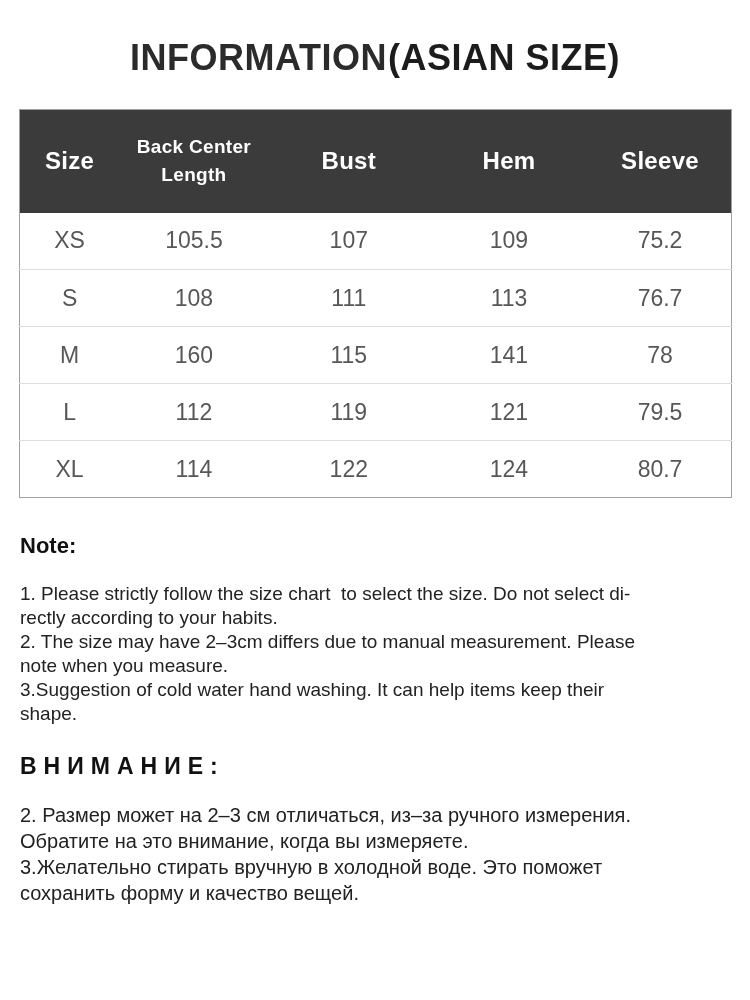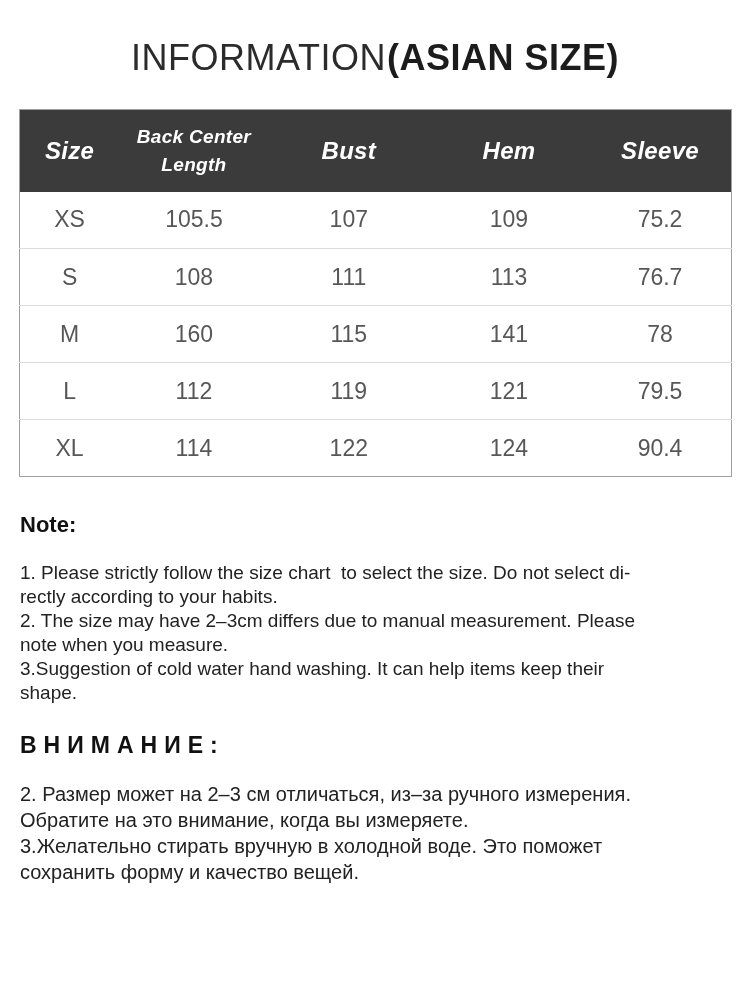--- a/index.html
+++ b/index.html
@@ -24,37 +24,37 @@
   
   .title {
     margin-top: 36px;
     text-align: center;
     font-size: 36px;
     line-height: 44px;
     color: var(--title-text);
     letter-spacing: 0.5px;
     white-space: nowrap;
   }
-  .title .regular { font-weight: 400; }
+  .title .regular { font-weight: 700; }
   .title .bold { font-weight: 800; color: #1c1c1c; margin-left: 1px; }
 
   
   .size-table {
     width: 713px;
     margin: 29px 0 0 19px;
     border-collapse: collapse;
     table-layout: fixed;
     border: 1px solid var(--table-border);
   }
   .size-table col.c-size   { width: 14%; }
   .size-table col.c-bcl    { width: 21%; }
   .size-table col.c-bust   { width: 22.5%; }
   .size-table col.c-hem    { width: 22.5%; }
   .size-table col.c-sleeve { width: 20%; }
-  .size-table thead tr { height: 82px; font-style: italic; }
+  .size-table thead tr { height: 103px; }
   .size-table th {
     background: var(--header-bg);
     color: var(--header-text);
     font-size: 24px;
     font-weight: 700;
     text-align: center;
     vertical-align: middle;
     letter-spacing: 0.3px;
   }
   .size-table th.two-line {
@@ -153,21 +153,21 @@
         <td>112</td>
         <td>119</td>
         <td>121</td>
         <td>79.5</td>
       </tr>
       <tr>
         <td>XL</td>
         <td>114</td>
         <td>122</td>
         <td>124</td>
-        <td>90.4</td>
+        <td>80.7</td>
       </tr>
     </tbody>
   </table>
 
   <div class="text-wrap">
     <h2 class="note-heading">Note:</h2>
     <div class="note-body">
       <p class="para">1. Please strictly follow the size chart  to select the size. Do not select di-
 rectly according to your habits.</p>
       <p class="para">2. The size may have 2–3cm differs due to manual measurement. Please

